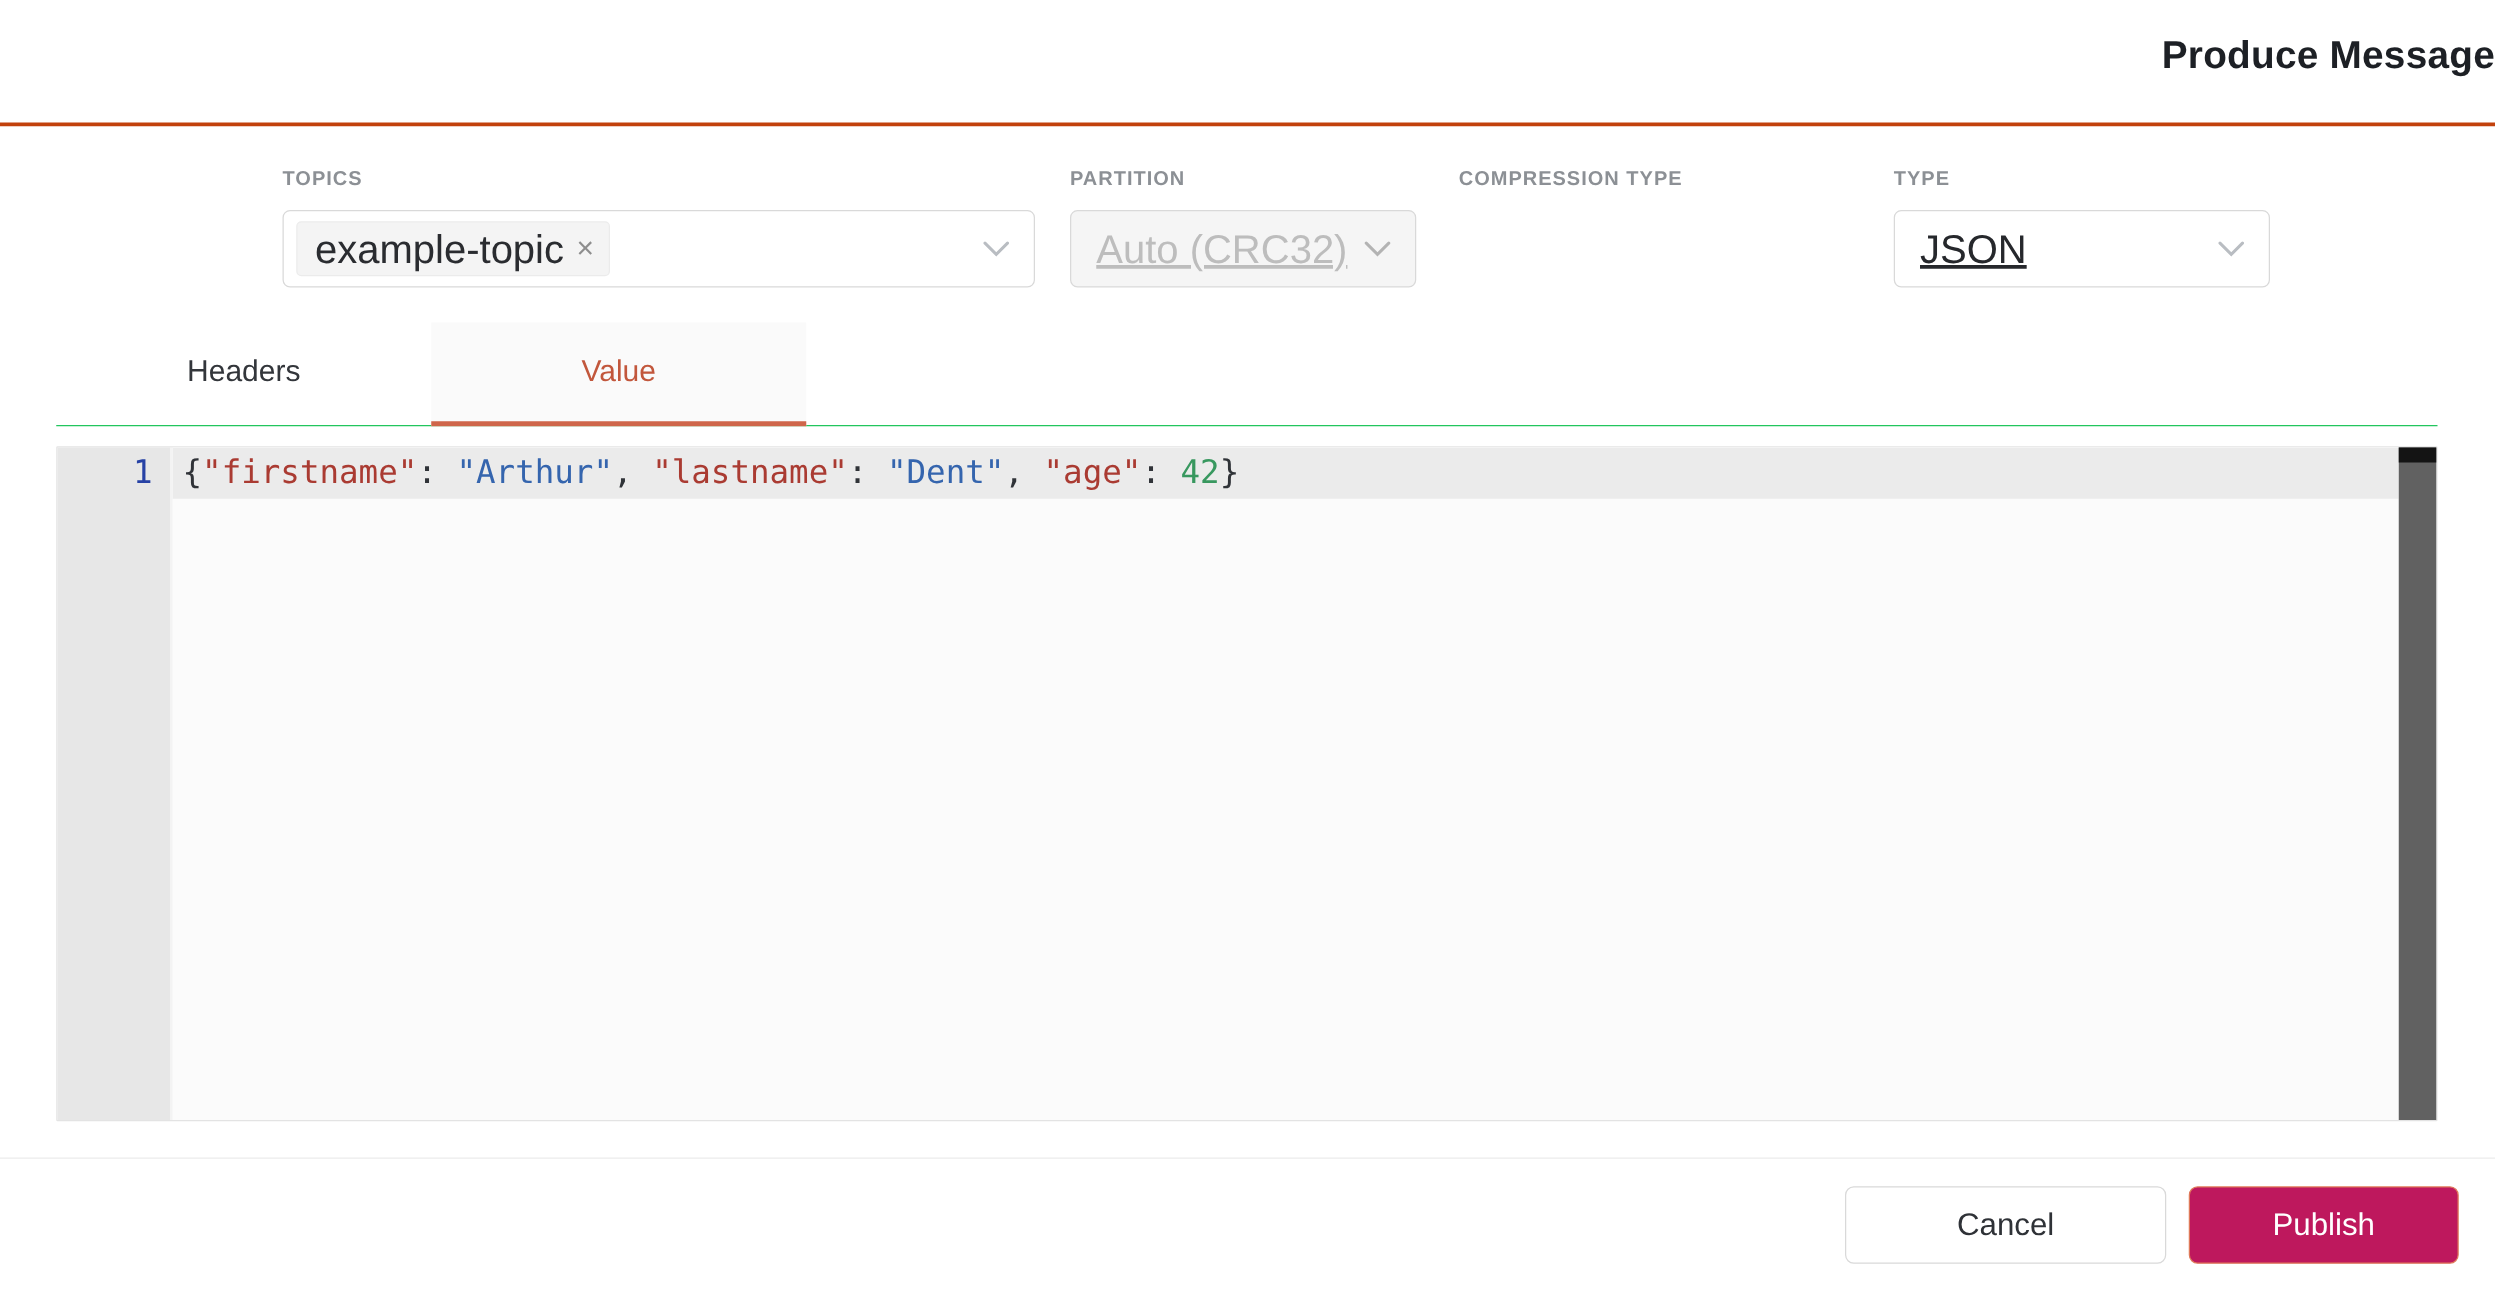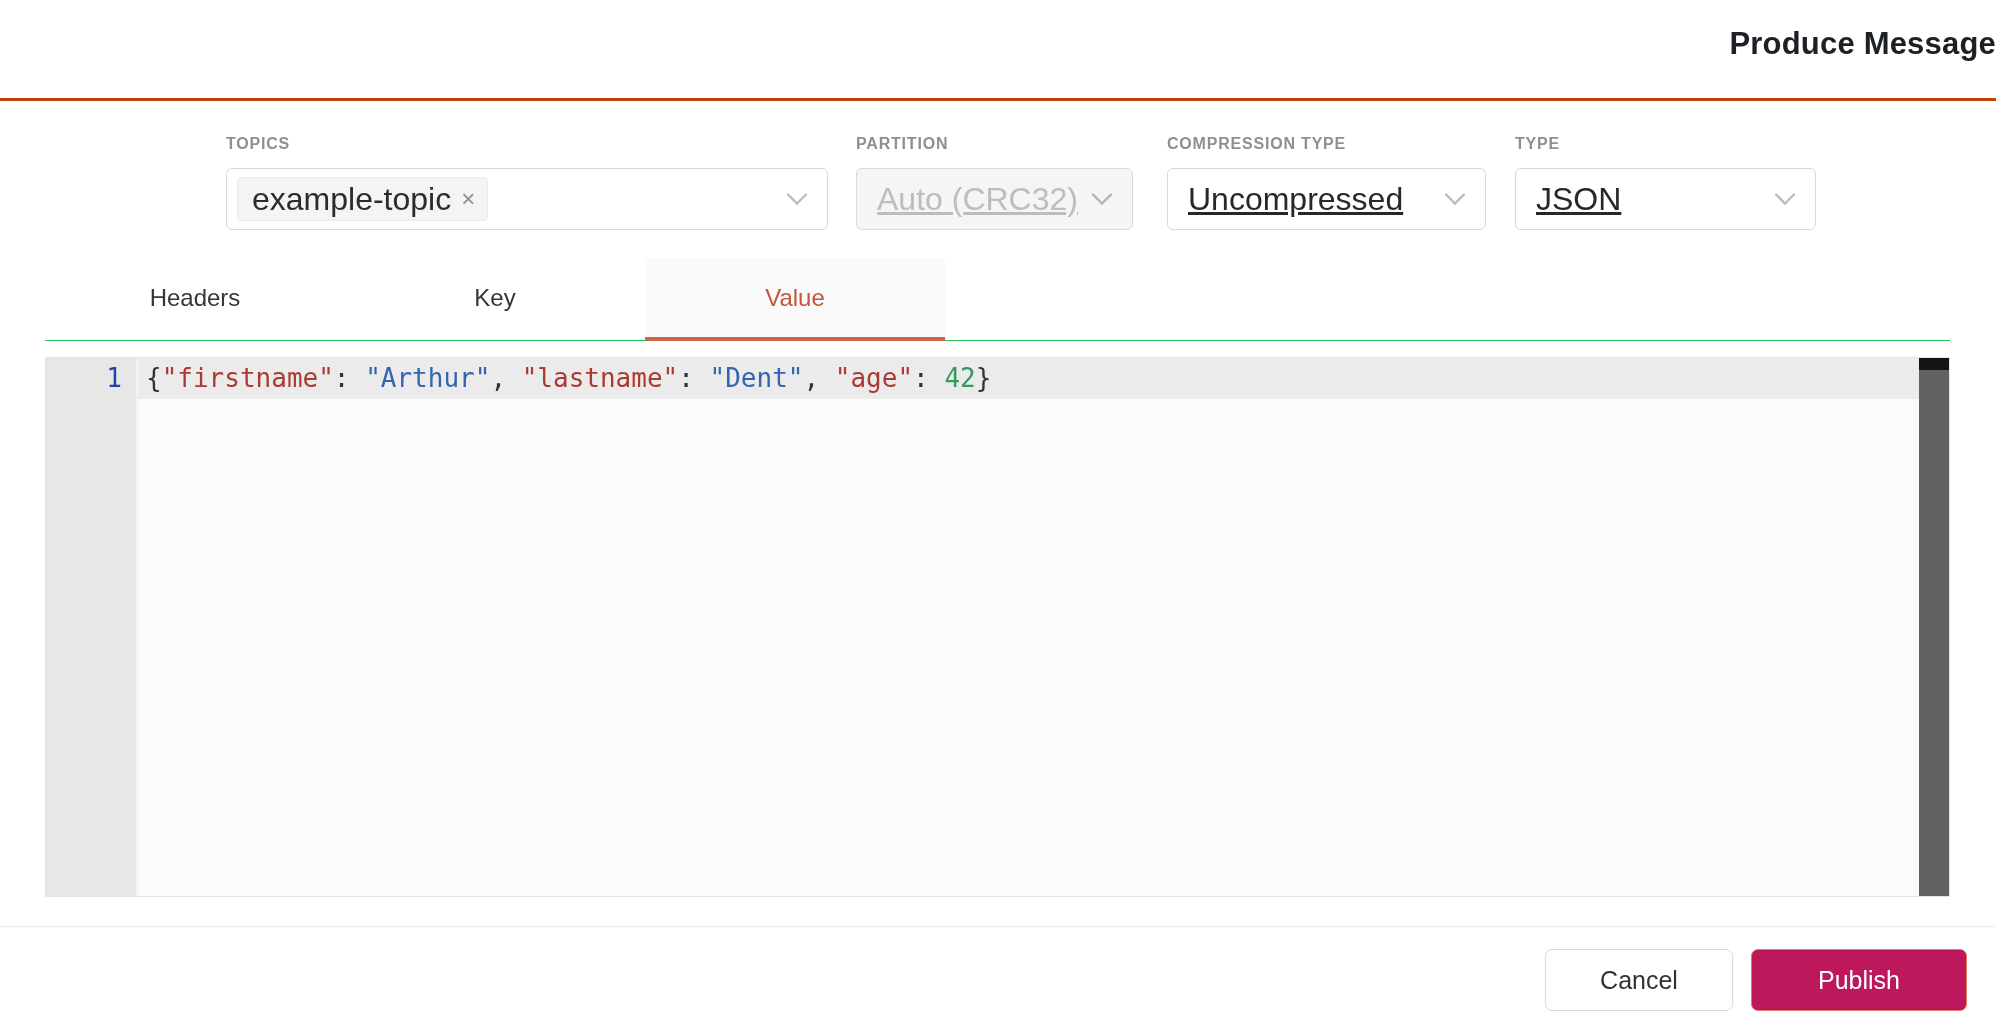--- a/index.html
+++ b/index.html
@@ -51,21 +51,21 @@
   .tok-number { color:#38985f; }
   .code-rest { cursor:text; height:499px; }
   .v-scrollbar { width:30px; background:#616161; flex:none; position:relative; }
   .v-thumb { position:absolute; top:0; left:0; width:100%; height:12px; background:#141414; }
 
   
   .footer-divider { margin-top:29px; border-top:1px solid #ececec; }
   .footer { display:flex; justify-content:flex-end; align-items:center; padding:22px 29px 0 0; gap:18px; }
   .btn { height:62px; border-radius:7px; font-size:25px; display:flex; align-items:center; justify-content:center;
          cursor:pointer; font-family:"Liberation Sans", sans-serif; }
-  .btn-cancel { width:188px; background:#ffffff; border:1px solid #d9d9d9; color:#2f3237; }
+  .btn-cancel { width:257px; background:#ffffff; border:1px solid #d9d9d9; color:#2f3237; }
   .btn-publish { width:216px; background:#be185d; border:1px solid #df7a5a; color:#ffffff; }
 </style>
 </head>
 <body>
 
 <div class="dlg-header">
   <div class="dlg-title">Produce Message</div>
 </div>
 
 <div class="fields">
@@ -92,47 +92,38 @@
       <span class="chev">
         <svg width="24" height="15" viewBox="0 0 24 15">
             <path d="M3 2.5 L12 11.5 L21 2.5" fill="none" stroke="#b3b3b3" stroke-width="2.4" stroke-linecap="round"></path>
           </svg>
       </span>
     </div>
   </div>
 
   <div class="field f-compression">
     <div class="field-label">COMPRESSION TYPE</div>
-    <div class="select-box">
-      <span class="sel-text">Uncompressed</span>
-      <span class="chev">
-        <svg width="24" height="15" viewBox="0 0 24 15">
-            <path d="M3 2.5 L12 11.5 L21 2.5" fill="none" stroke="#b9bdc2" stroke-width="2.4" stroke-linecap="round"></path>
-          </svg>
-      </span>
-    </div>
   </div>
 
   <div class="field f-type">
     <div class="field-label">TYPE</div>
     <div class="select-box">
       <span class="sel-text">JSON</span>
       <span class="chev">
         <svg width="24" height="15" viewBox="0 0 24 15">
             <path d="M3 2.5 L12 11.5 L21 2.5" fill="none" stroke="#b9bdc2" stroke-width="2.4" stroke-linecap="round"></path>
           </svg>
       </span>
     </div>
   </div>
 
 </div>
 
 <div class="tabs-strip">
   <div class="tab">Headers</div>
-  <div class="tab">Key</div>
   <div class="tab active">Value</div>
 </div>
 
 <div class="editor">
   <div class="gutter">
     <div class="ln">1</div>
   </div>
   <div class="code-area">
     <div class="code-line" id="code-line-1"><span class="tok-punct">{</span><span class="tok-key">"firstname"</span><span class="tok-punct">: </span><span class="tok-string">"Arthur"</span><span class="tok-punct">, </span><span class="tok-key">"lastname"</span><span class="tok-punct">: </span><span class="tok-string">"Dent"</span><span class="tok-punct">, </span><span class="tok-key">"age"</span><span class="tok-punct">: </span><span class="tok-number">42</span><span class="tok-punct">}</span></div>
     <div class="code-rest"></div>

